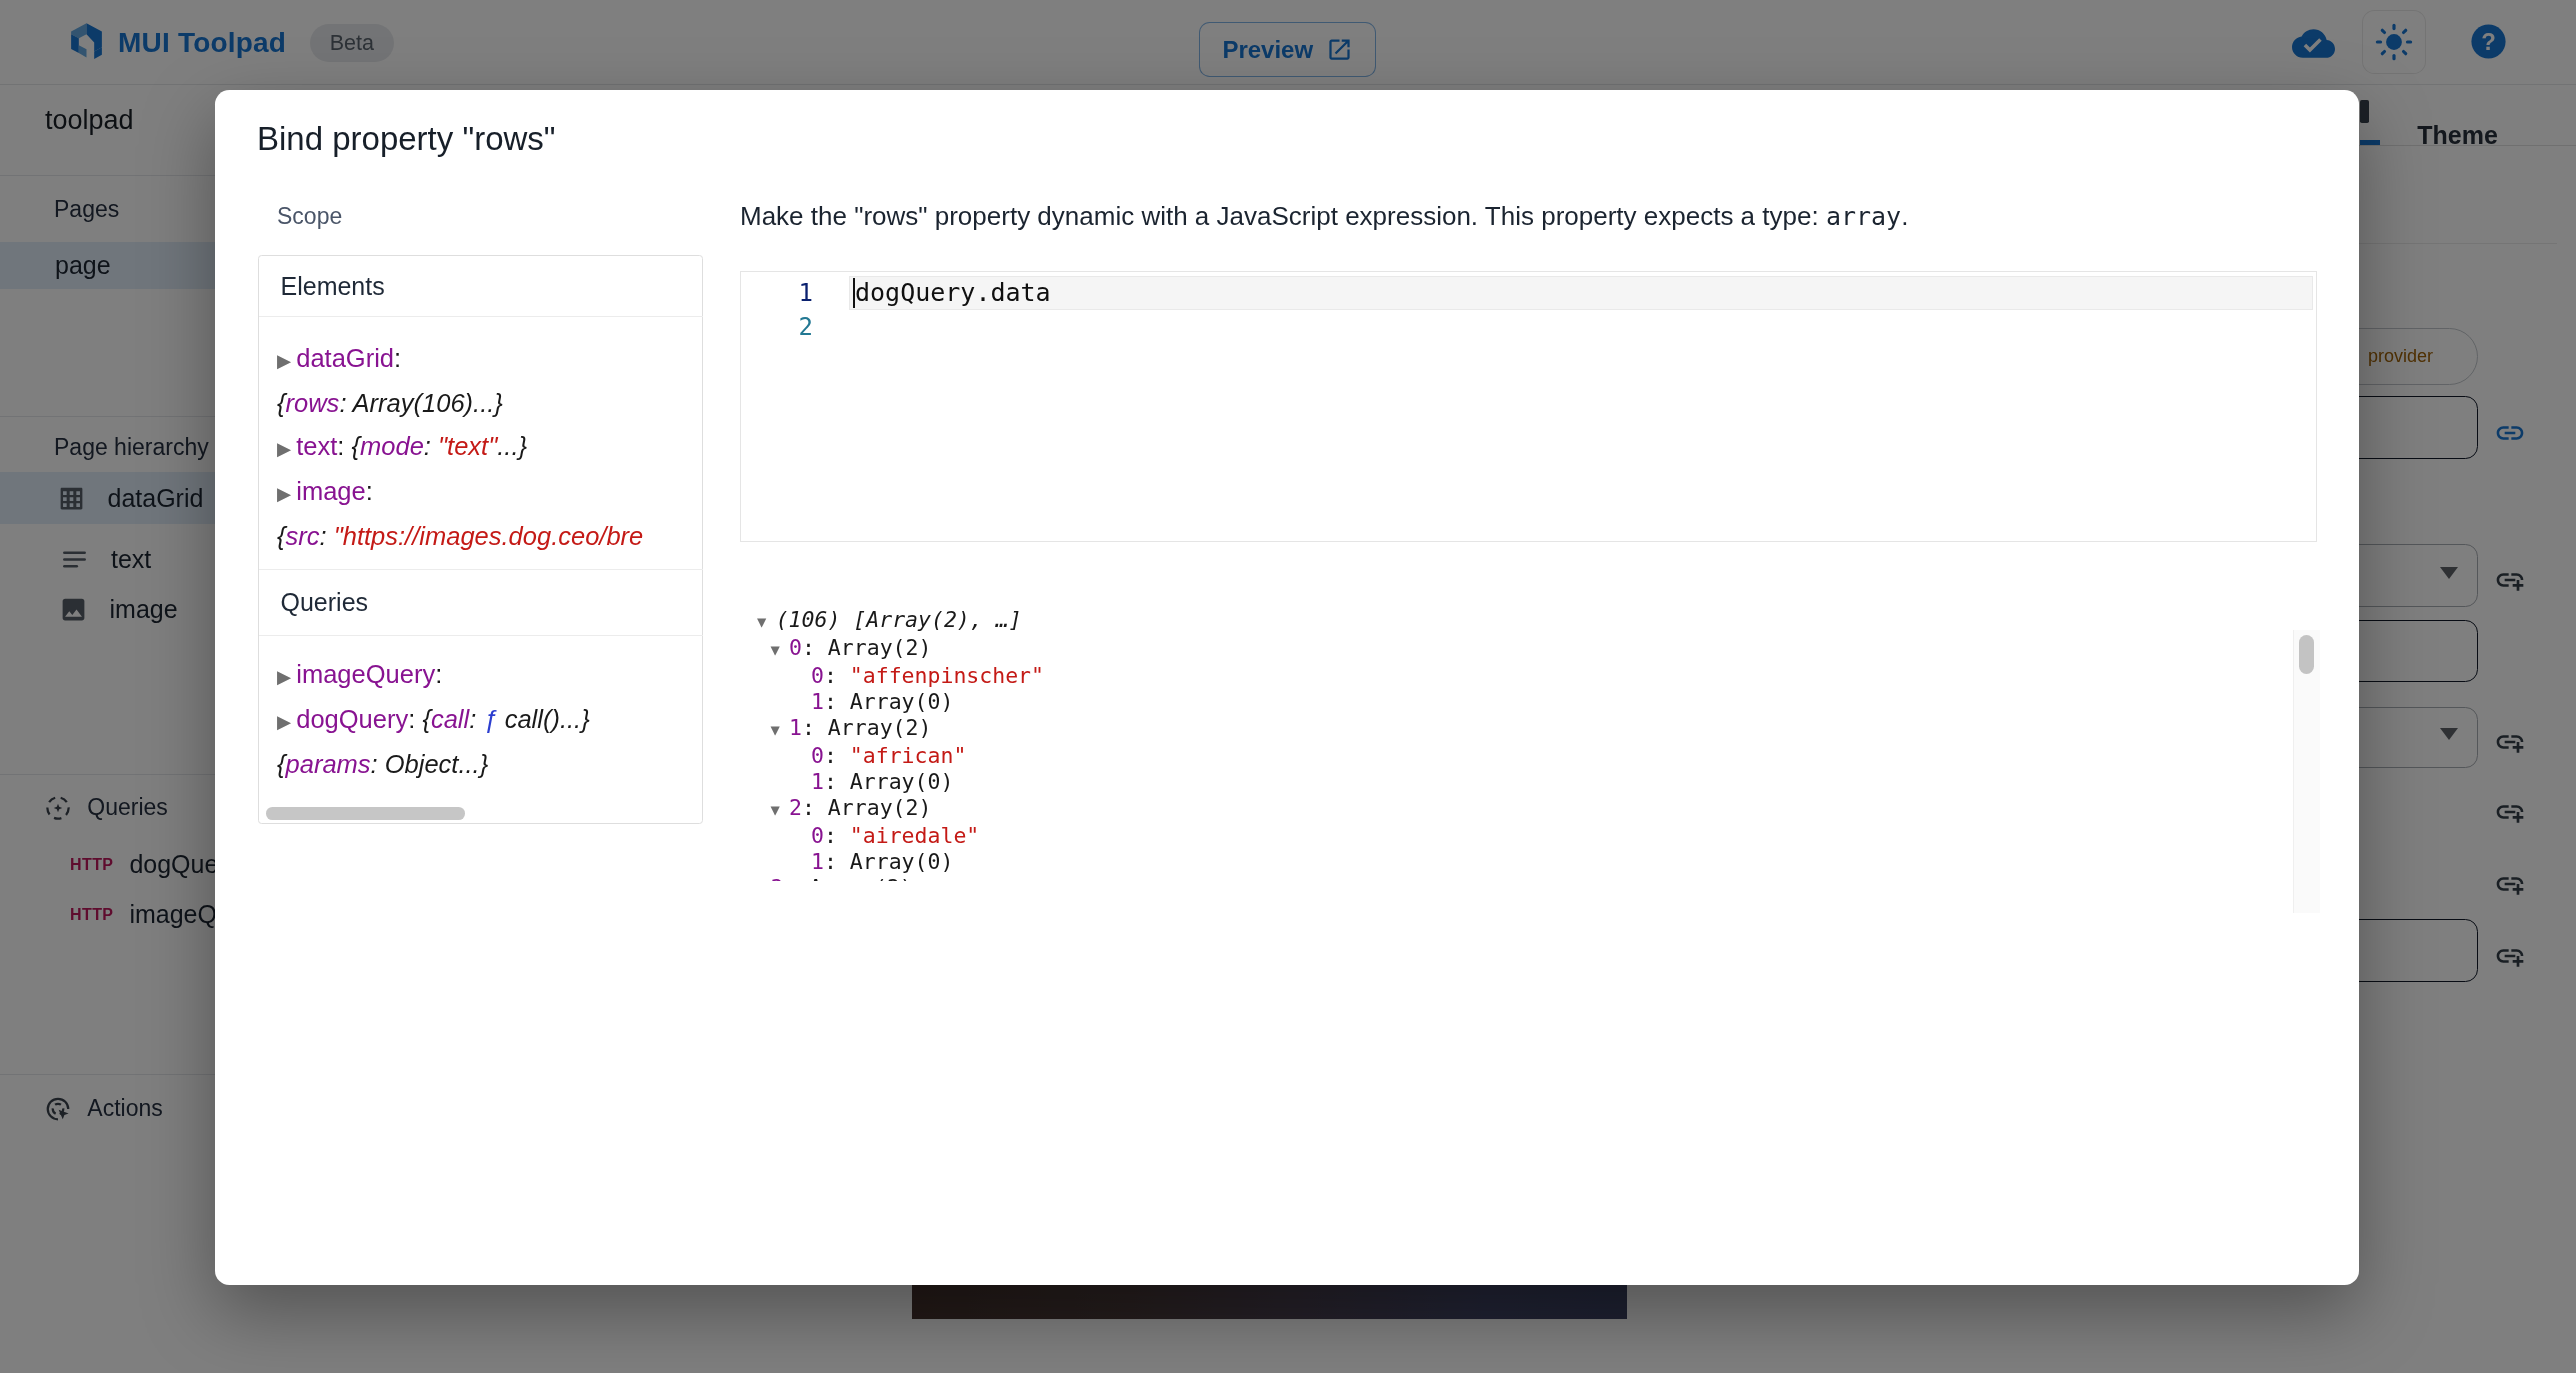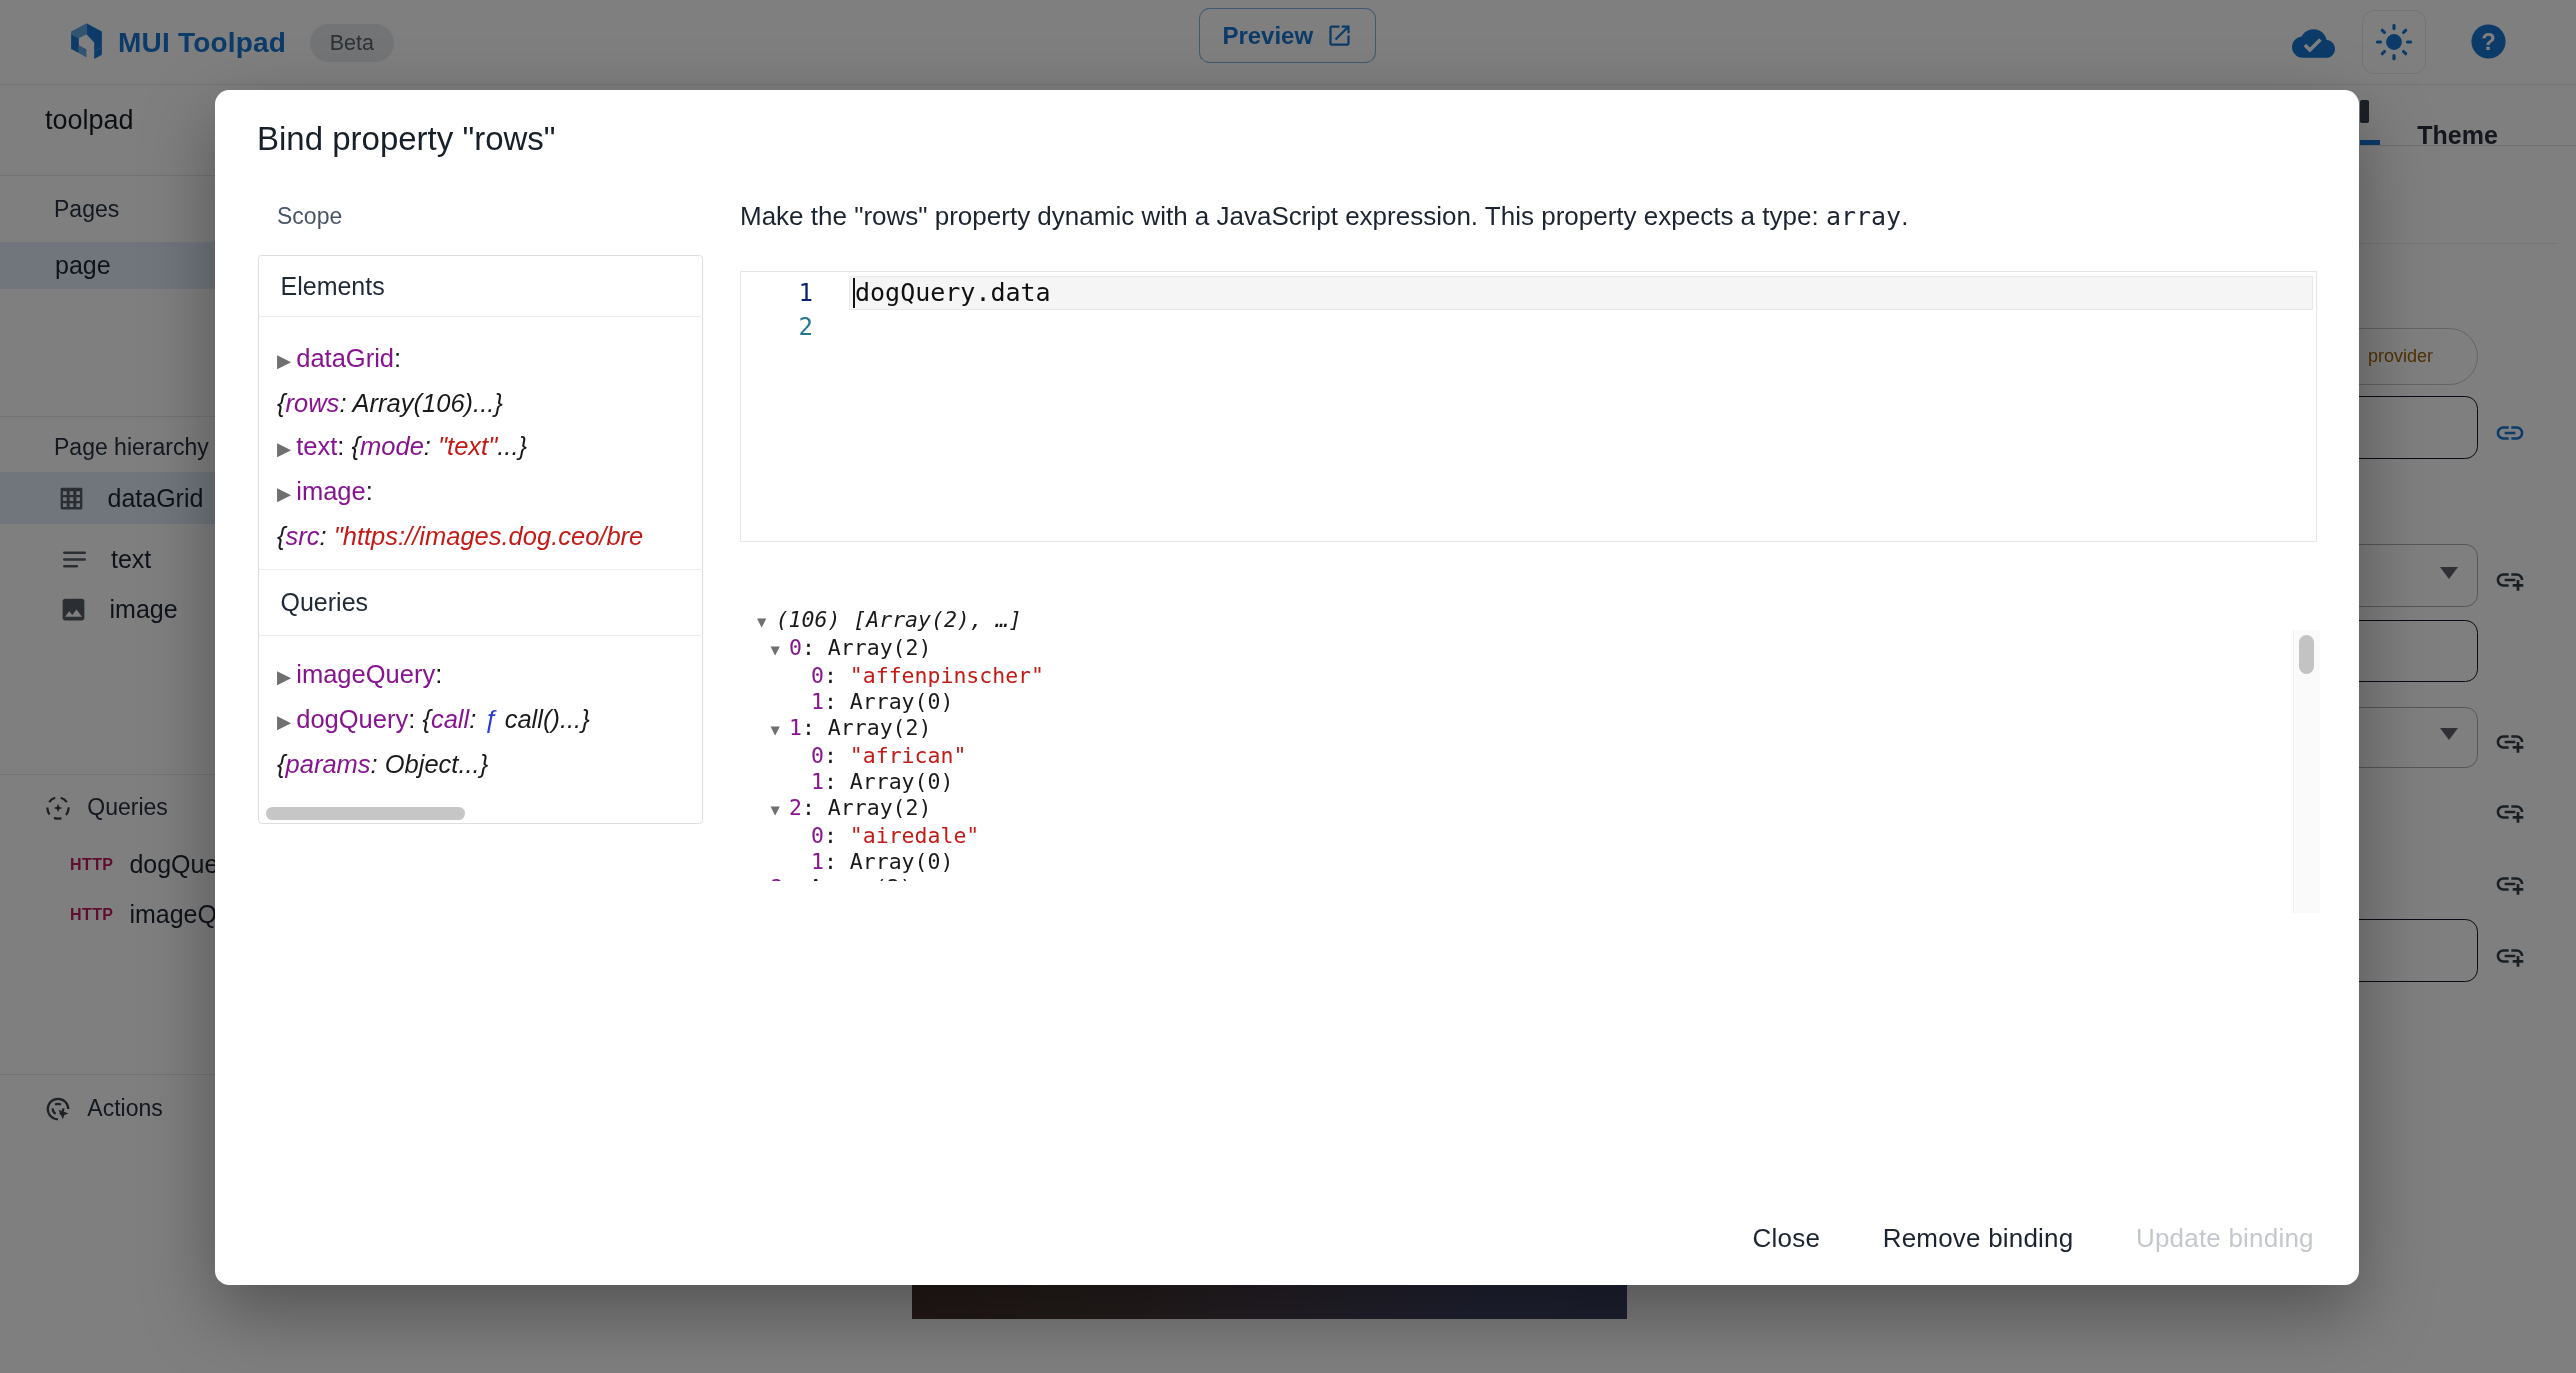--- a/index.html
+++ b/index.html
@@ -10,21 +10,21 @@
 
   
   #app { position:absolute; inset:0; background:#fff; }
 
   #header { position:absolute; left:0; top:0; width:2576px; height:85px;
     background:#fff; border-bottom:0.9px solid #e4e6e9; }
   #logo { left:66px; top:22.4px; width:41px; height:41px; }
   #app-title { left:118px; top:27px; font-size:28px; font-weight:700; color:#1976d2; letter-spacing:0.2px; }
   #beta-chip { left:310px; top:24px; height:38px; padding:0 19.7px; border-radius:19px;
     background:#e7e9ec; color:#5b646e; font-size:21.5px; line-height:38px; }
-  #preview-btn { left:1199px; top:8px; width:177px; height:55px; border:1.8px solid rgba(25,118,210,.55);
+  #preview-btn { left:1199px; top:22px; width:177px; height:55px; border:1.8px solid rgba(25,118,210,.55);
     border-radius:10.7px; color:#1976d2; font-size:24px; font-weight:600;
     display:flex; align-items:center; justify-content:center; gap:12.5px; background:#fff; }
   #cloud-btn { left:2290px; top:19.7px; width:47px; height:47px; display:flex; align-items:center; justify-content:center; }
   #sun-btn { left:2362px; top:9.8px; width:64px; height:64px; border:0.9px solid rgba(0,0,0,.09);
     border-radius:12.5px; display:flex; align-items:center; justify-content:center; background:#fff; }
   #help-btn { left:2465px; top:18px; width:47px; height:47px; display:flex; align-items:center; justify-content:center; }
 
   #sidebar { position:absolute; left:0; top:85px; width:215px; height:1289px; background:#fff; overflow:hidden; }
   .sb-divider { position:absolute; left:0; width:215px; height:0.9px; background:#e5e7eb; }
   .sb-section { position:absolute; left:54px; font-size:23px; color:#273142; }
@@ -308,19 +308,14 @@
       <div class="res-row" style="padding-left: 63px;"><span class="pt-key">1</span><span class="pt-p">: Array(0)</span></div>
       <div class="res-row" style="padding-left: 22.4px;"><span class="pt-a">▼ </span><span class="pt-key">2</span><span class="pt-p">: Array(2)</span></div>
       <div class="res-row" style="padding-left: 63px;"><span class="pt-key">0</span><span class="pt-p">: </span><span class="pt-sn">"airedale"</span></div>
       <div class="res-row" style="padding-left: 63px;"><span class="pt-key">1</span><span class="pt-p">: Array(0)</span></div>
       <div class="res-row" style="padding-left: 22.4px;"><span class="pt-key">3</span><span class="pt-p">: Array(2)</span></div>
     </div>
   <div class="abs" id="res-scroll" style="left:2078px; top:540px;">
     <div id="res-thumb"></div>
   </div>
 
-  <div id="dlg-footer" class="abs">
-    <button class="dlg-btn">Close</button>
-    <button class="dlg-btn">Remove binding</button>
-    <button class="dlg-btn disabled">Update binding</button>
-  </div>
 </div>
 
 
 </body></html>

